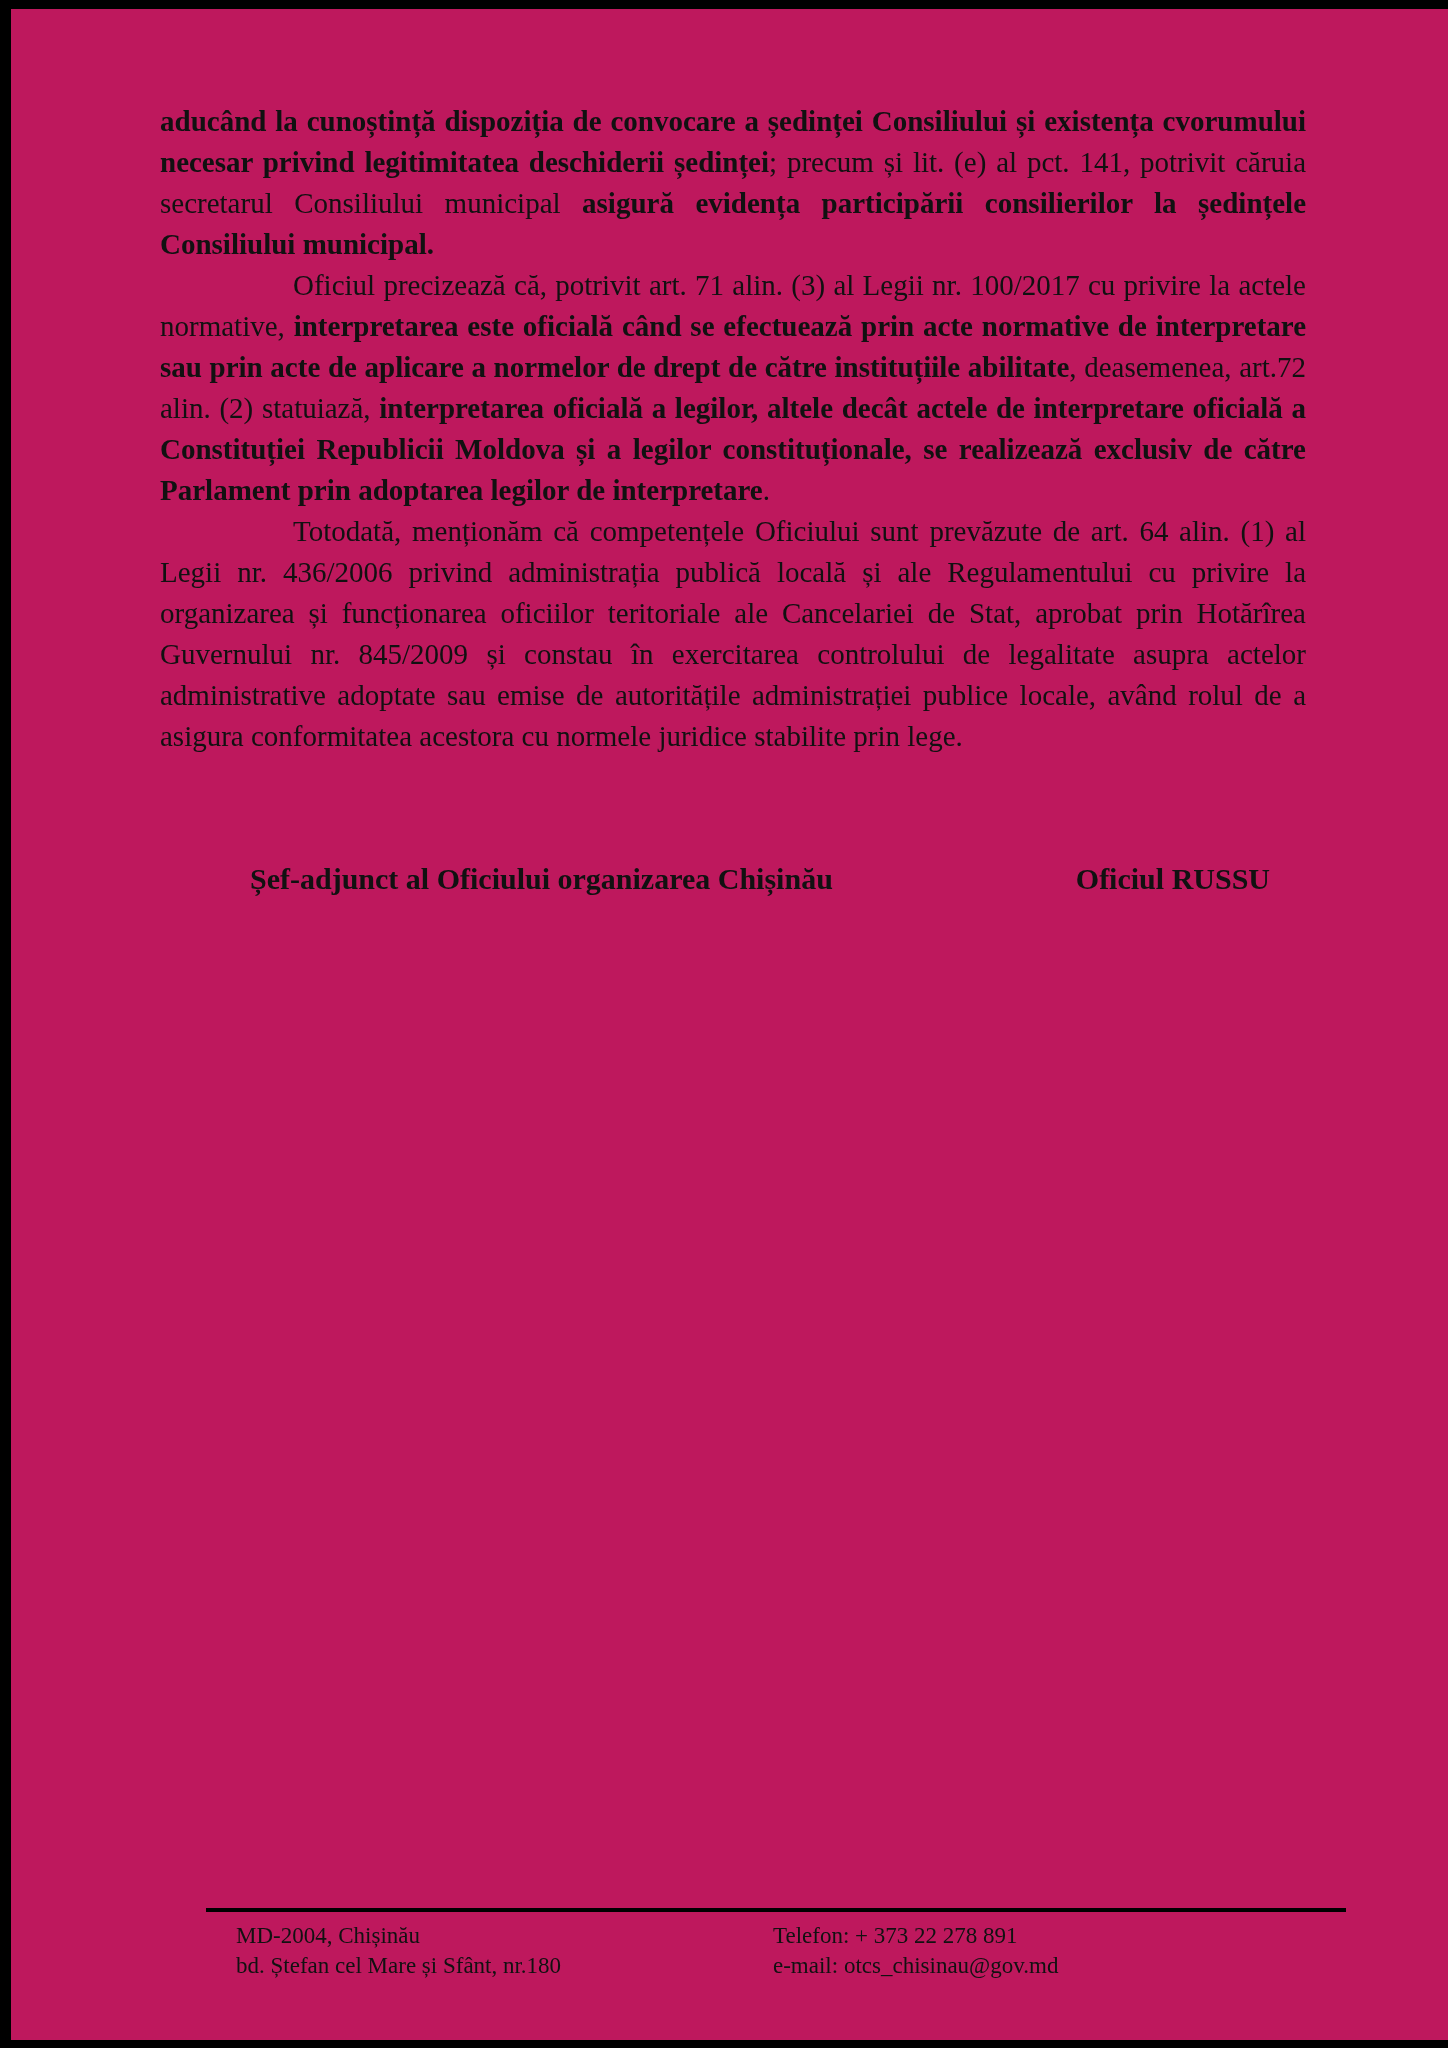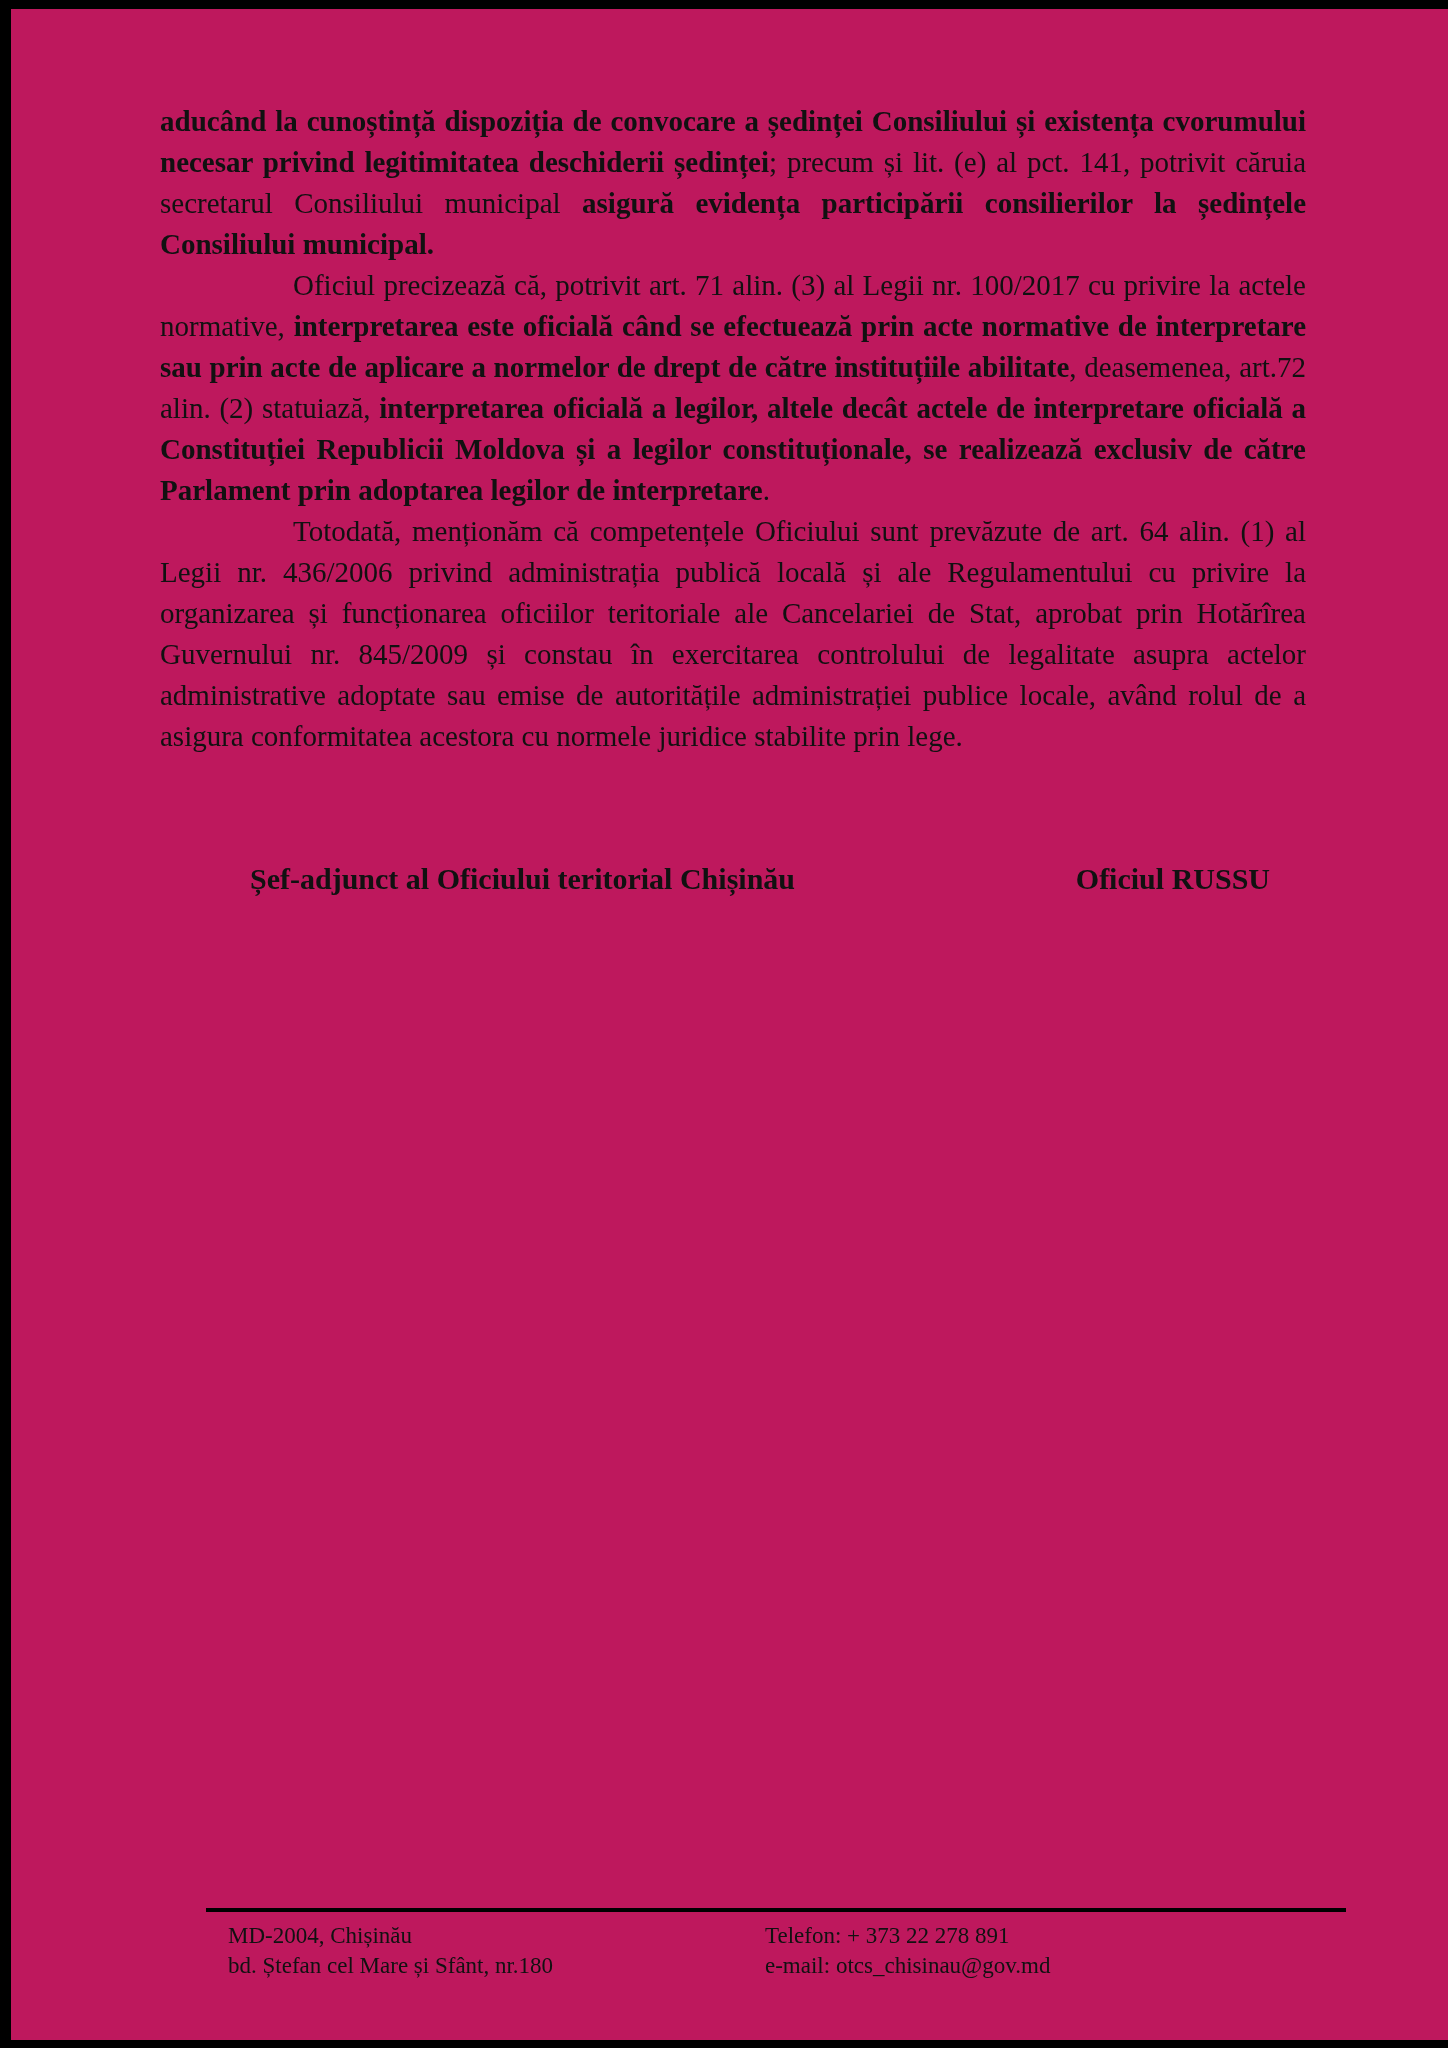--- a/index.html
+++ b/index.html
@@ -58,41 +58,41 @@
   }
   .footer {
     position: absolute;
     top: 1921px;
     left: 228px;
     width: 1110px;
     display: flex;
     font-size: 23px;
     line-height: 30px;
   }
-  .footer-col-left  { width: 537px; }
+  .footer-col-left  { width: 537px; margin-left: 8px; }
   .footer-col-right { flex: 1; }
   .footer div { white-space: nowrap; }
 </style>
 </head>
 <body>
 
 <div class="page">
 
   <div class="edge edge-top"></div>
   <div class="edge edge-left"></div>
   <div class="edge edge-bottom"></div>
 
   <div class="content">
     <p><span class="run-bold">aducând la cunoștință dispoziția de convocare a ședinței Consiliului și existența cvorumului necesar privind legitimitatea deschiderii ședinței</span><span class="run-regular">; precum și lit. (e) al pct. 141, potrivit căruia secretarul Consiliului municipal </span><span class="run-bold">asigură evidența participării consilierilor la ședințele Consiliului municipal.</span></p>
     <p class="indent"><span class="run-italic">Oficiul</span><span class="run-regular"> precizează că, potrivit art. 71 alin. (3) al Legii nr. 100/2017 cu privire la actele normative, </span><span class="run-bold">interpretarea este oficială când se efectuează prin acte normative de interpretare sau prin acte de aplicare a normelor de drept de către instituțiile abilitate</span><span class="run-regular">, deasemenea, art.72 alin. (2) statuiază, </span><span class="run-bold">interpretarea oficială a legilor, altele decât actele de interpretare oficială a Constituției Republicii Moldova și a legilor constituționale, se realizează exclusiv de către Parlament prin adoptarea legilor de interpretare</span><span class="run-regular">.</span></p>
     <p class="indent"><span class="run-regular">Totodată, menționăm că competențele </span><span class="run-italic">Oficiului</span><span class="run-regular"> sunt prevăzute de art. 64 alin. (1) al Legii nr. 436/2006 privind administrația publică locală și ale Regulamentului cu privire la organizarea și funcționarea oficiilor teritoriale ale Cancelariei de Stat, aprobat prin Hotărîrea Guvernului nr. 845/2009 și constau în exercitarea controlului de legalitate asupra actelor administrative adoptate sau emise de autoritățile administrației publice locale, având rolul de a asigura conformitatea acestora cu normele juridice stabilite prin lege.</span></p>
   </div>
 
   <div class="signature">
-    <span>Șef-adjunct al Oficiului teritorial Chișinău</span>
+    <span>Șef-adjunct al Oficiului organizarea Chișinău</span>
     <span>Oficiul RUSSU</span>
   </div>
 
   <div class="footer-rule"></div>
 
   <div class="footer">
     <div class="footer-col-left">
       <div>MD-2004, Chișinău</div>
       <div>bd. Ștefan cel Mare și Sfânt, nr.180</div>
     </div>

